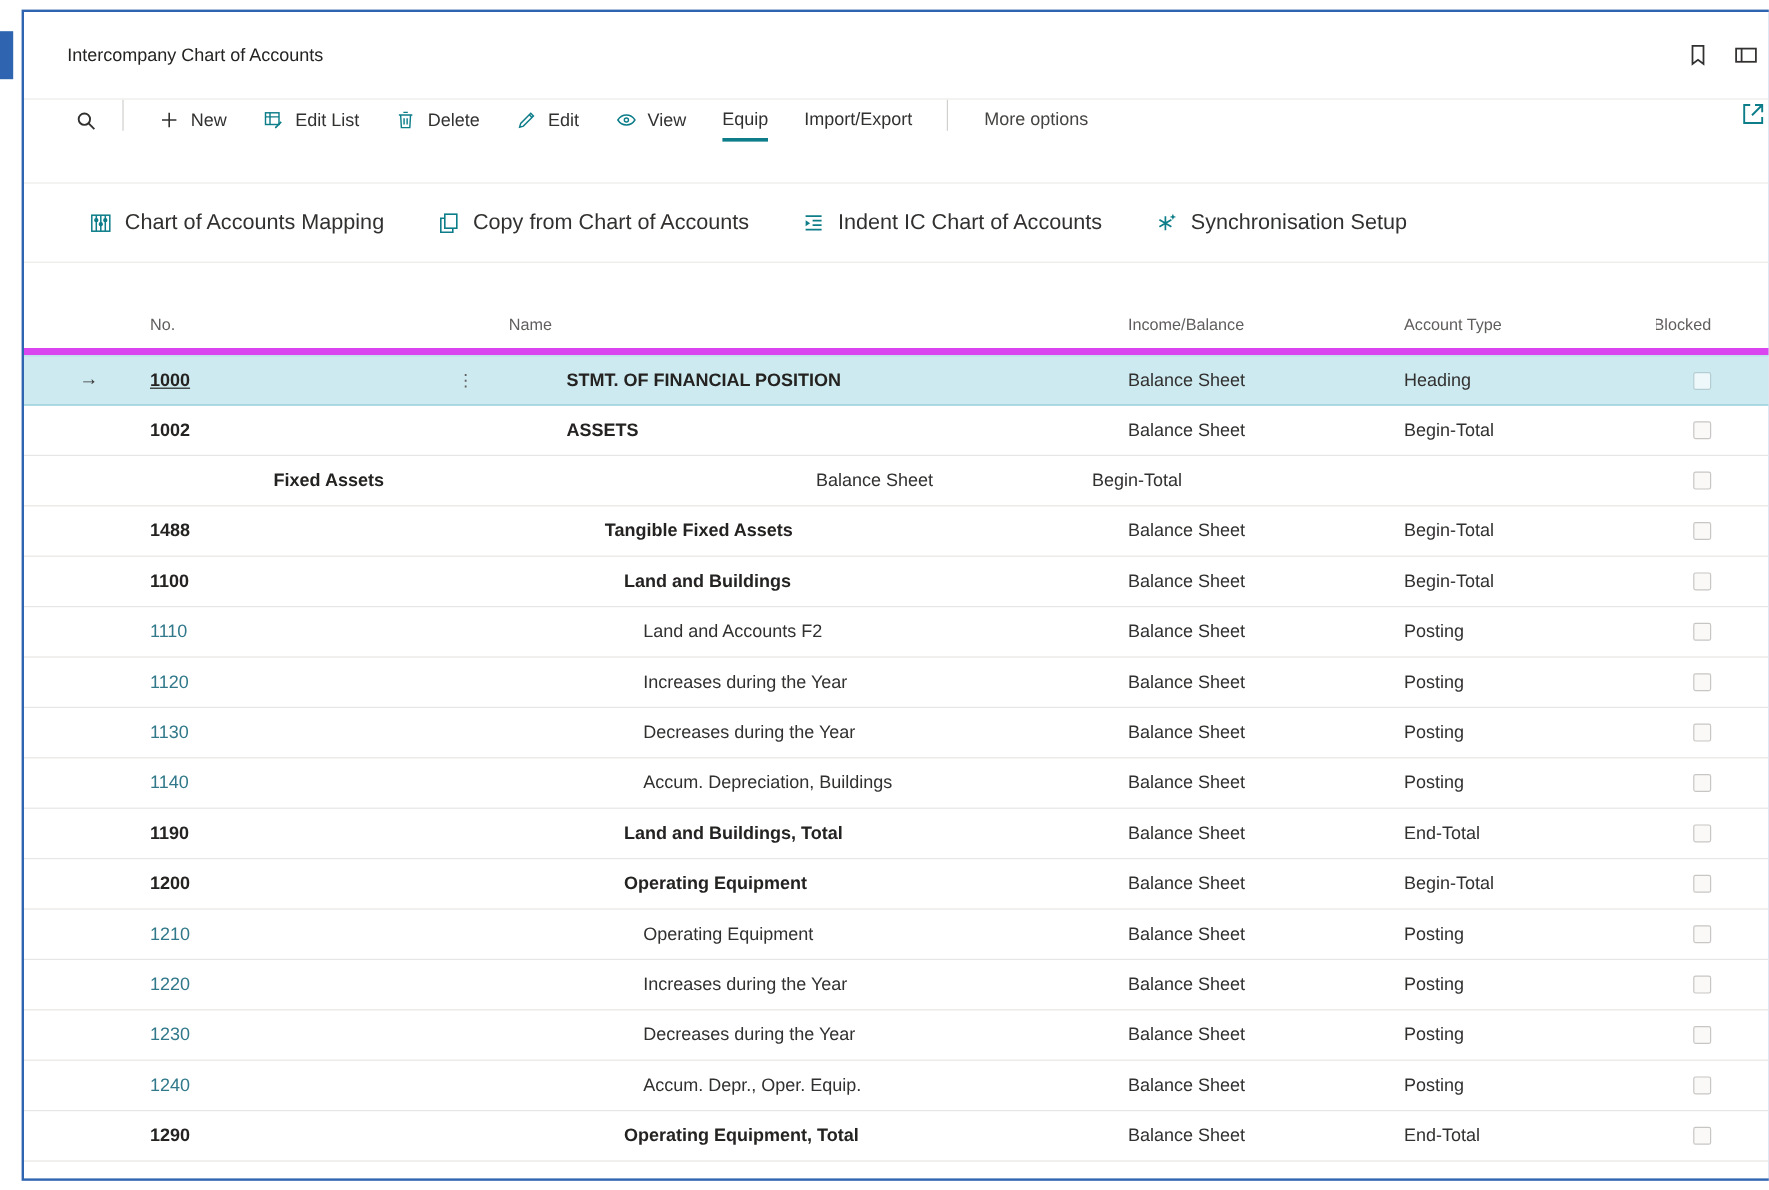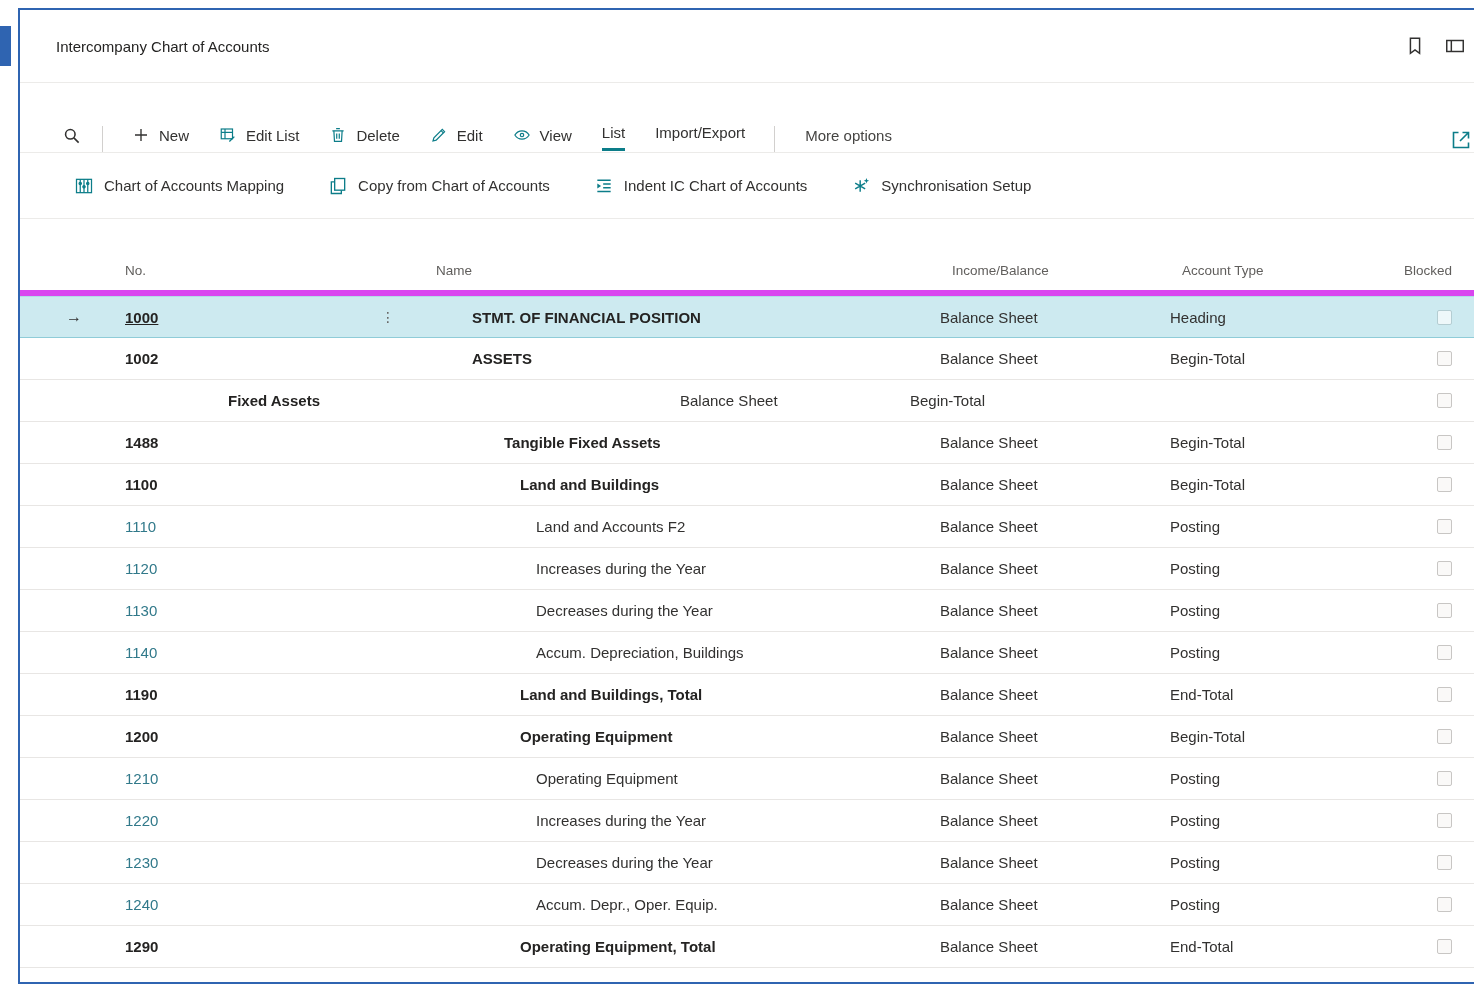--- a/index.html
+++ b/index.html
@@ -22,57 +22,57 @@
   }
   .titlebar {
     flex: 0 0 73px; display: flex; align-items: center;
     padding: 0 20px 0 36px; border-bottom: 1px solid #ecebe9; overflow: hidden;
   }
   .title { font-size: 15px; color: #252423; }
   .title-icons { margin-left: auto; display: flex; align-items: center; gap: 18px; color: #323130; }
   .ticon { width: 22px; height: 22px; display: inline-flex; cursor: pointer; }
   .ticon.clipped { margin-right: -12px; }
   .toolbar {
-    flex: 0 0 70px; display: flex; align-items: flex-end;
+    flex: 0 0 70px; display: flex; align-items: flex-start;
     padding: 0 16px 0 34px; border-bottom: 1px solid #ecebe9;
     font-size: 15px; overflow: hidden; white-space: nowrap;
   }
   .search-btn { background: none; border: none; width: 34px; height: 34px; display: flex; align-items: center; justify-content: center; color: #323130; cursor: pointer; flex: 0 0 34px; }
   .search-btn .icon { width: 19px; height: 19px; display: inline-flex; }
   .vsep { width: 1px; height: 26px; background: #d2d0ce; margin: 0 14px; flex: 0 0 1px; }
   .tb-buttons, .tb-tabs { display: flex; align-items: center; }
   .tbtn { display: flex; align-items: center; gap: 9px; background: none; border: none; font: inherit; color: #323130; padding: 8px 15px; cursor: pointer; }
   .tbtn .icon { color: var(--accent, #0c7d89); display: inline-flex; width: 18px; height: 18px; }
   .tbtn[data-name="toolbar-button-new"] .icon { color: #323130; }
   .tab { position: relative; padding: 8px 15px 11px; background: none; border: none; font: inherit; color: #323130; cursor: pointer; }
   .tab.active::after { content: ""; position: absolute; left: 15px; right: 15px; bottom: 1px; height: 3px; background: var(--accent, #0c7d89); }
   .more-btn { background: none; border: none; font: inherit; color: #454442; padding: 8px 16px; cursor: pointer; }
   .right-icon { margin-left: auto; margin-right: -15px; width: 24px; height: 24px; color: var(--accent, #0c7d89); flex: 0 0 24px; display: inline-flex; cursor: pointer; }
   .action-strip {
     flex: 0 0 66px; display: flex; align-items: center; gap: 8px;
-    padding-left: 36px; border-bottom: 1px solid #ecebe9; font-size: 15px;
+    padding-left: 36px; border-bottom: 1px solid #ecebe9; font-size: 18px;
   }
   .sbtn { display: flex; align-items: center; gap: 10px; background: none; border: none; font: inherit; color: #323130; padding: 8px 18px; cursor: pointer; }
   .sbtn .icon { color: var(--accent, #0c7d89); width: 20px; height: 20px; display: inline-flex; }
   .thead {
     flex: 0 0 77px; display: flex; align-items: flex-end; padding-bottom: 12px;
     border-bottom: 6px solid #d946ef; color: #605e5c; font-size: 13.5px;
   }
   .tbody { flex: 1 1 auto; overflow: hidden; }
   .row { display: flex; align-items: center; height: 42px; border-bottom: 1px solid #e8e6e4; font-size: 15px; cursor: default; }
   .cell, .hcell { display: flex; align-items: center; height: 100%; overflow: hidden; white-space: nowrap; }
   .hcell { height: auto; }
   .c-arrow    { flex: 0 0 95px;  padding-left: 46px; color: #323130; font-size: 16px; }
   .c-no       { flex: 0 0 260px; padding-left: 10px; }
   .c-ellipsis { flex: 0 0 45px;  padding-left: 6px; color: #605e5c; font-size: 14px; }
   .c-name     { flex: 0 0 515px; }
   .c-inc      { flex: 0 0 230px; padding-left: 5px; }
   .c-type     { flex: 0 0 215px; padding-left: 5px; }
-  .c-blocked  { flex: 1 1 auto;  justify-content: flex-end; padding-right: 22px; text-align: right; }
-  .hcell.c-name { padding-left: 4px; margin-left: 12px; }
+  .c-blocked  { flex: 1 1 auto;  justify-content: flex-end; padding-right: 48px; text-align: right; }
+  .hcell.c-name { padding-left: 4px; }
   .row:not(.bold) .c-no { color: var(--link, #31798a); }
   .row.bold .c-no, .row.bold .c-name { font-weight: bold; color: #242322; }
   .row.selected { background: var(--selected-row-bg, #cdeaf0); border-top: 1px solid #b2dde6; border-bottom: 1px solid #8fccd8; }
   .row.selected .c-no { text-decoration: underline; }
   .checkbox { width: 15px; height: 15px; border: 1px solid #c8c6c4; background: #faf9f8; border-radius: 2px; }
   .row.selected .checkbox { background: #eef8fa; border-color: #b4cdd2; }
   svg { display: block; width: 100%; height: 100%; }
 </style>
 </head>
 <body>
@@ -151,21 +151,21 @@
           <span class="icon" data-name="view-icon">
             <svg viewBox="0 0 24 24" fill="none" stroke="currentColor" stroke-width="1.6">
               <path d="M2.5 12S6 6.5 12 6.5 21.5 12 21.5 12 18 17.5 12 17.5 2.5 12 2.5 12z"></path>
               <circle cx="12" cy="12" r="2.3"></circle>
             </svg>
           </span>
           <span data-name="toolbar-button-label">View</span>
         </button>
       </div>
     <div class="tb-tabs" data-name="toolbar-tabs">
-        <button class="tab active" data-name="toolbar-tab-home">List</button>
+        <button class="tab active" data-name="toolbar-tab-home">Equip</button>
         <button class="tab" data-name="toolbar-tab-import-export">Import/Export</button>
       </div>
     <div class="vsep" data-name="toolbar-separator-2"></div>
     <button class="more-btn" data-name="more-options-button">More options</button>
     <span class="right-icon" data-name="report-icon">
         <svg viewBox="0 0 24 24" fill="none" stroke="currentColor" stroke-width="1.6">
           <path d="M9.5 4.5H4.5v15h15v-5"></path>
           <path d="M13.5 4.5h6v6M19.5 4.5L11 13"></path>
         </svg>
       </span>

